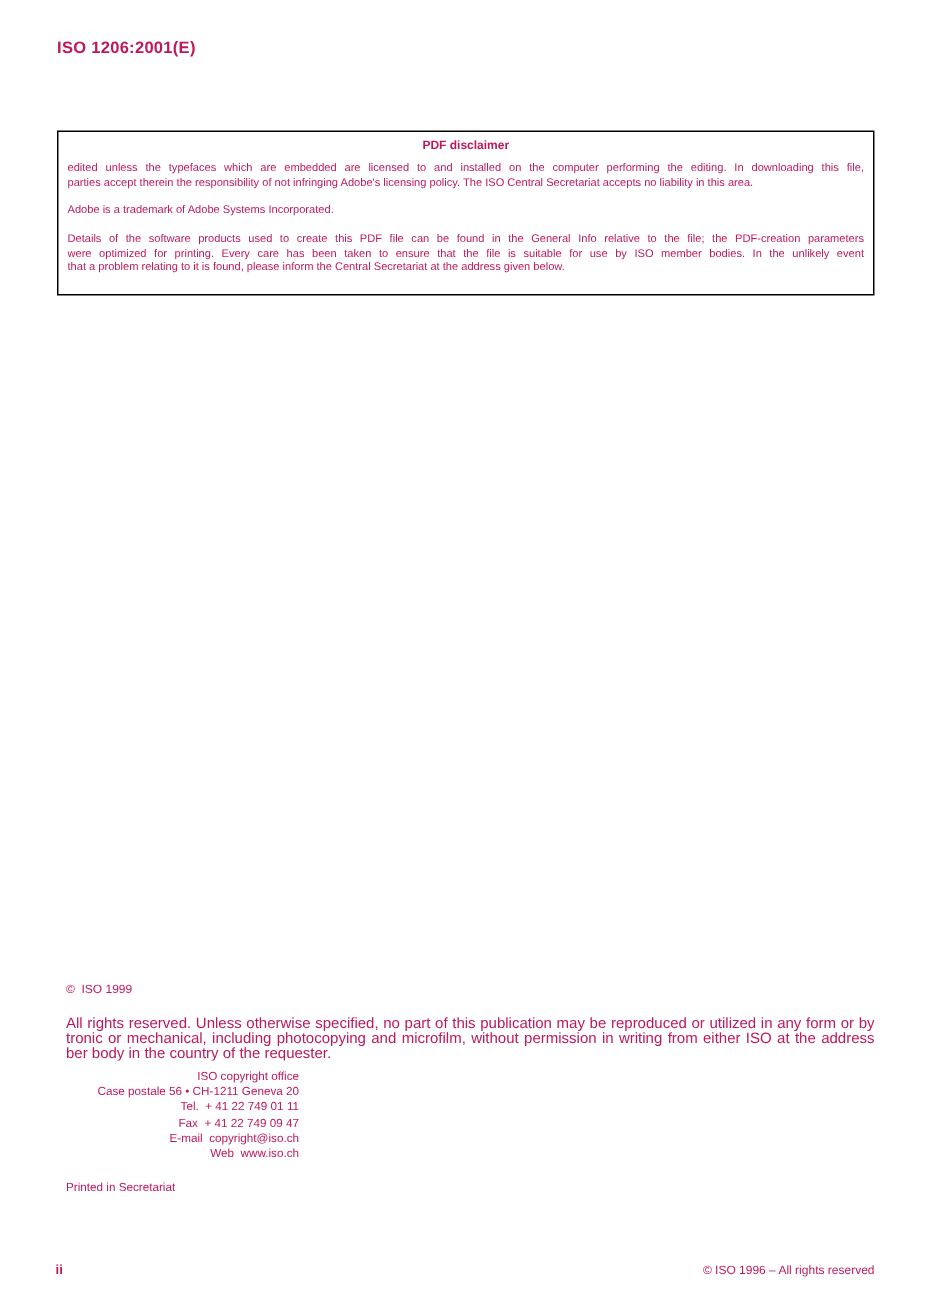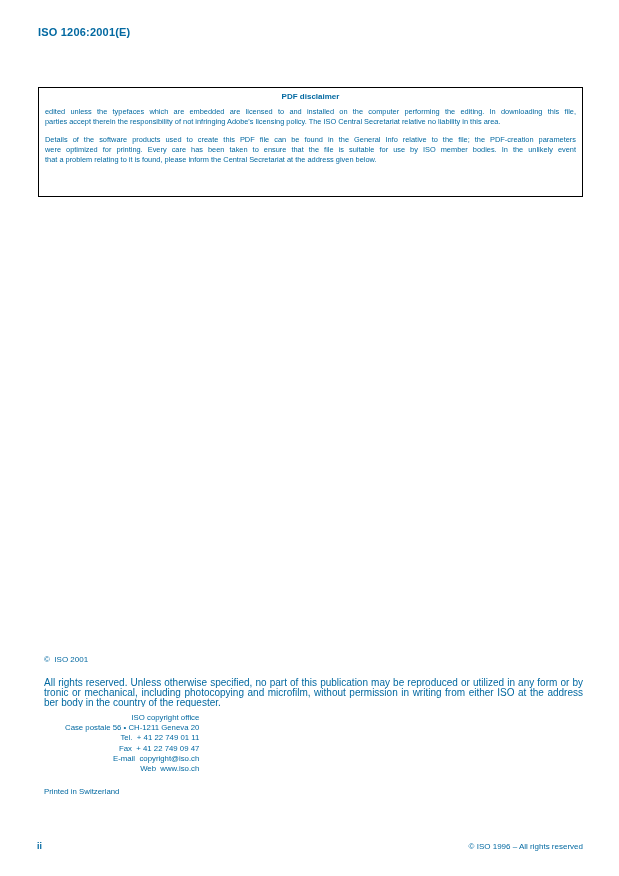--- a/index.html
+++ b/index.html
@@ -2,21 +2,21 @@
 <html><head>
 <meta charset="utf-8">
 <style>
   html, body { margin: 0; padding: 0; background: #ffffff; }
   .page {
     position: relative;
     width: 619px;
     height: 876px;
     background: #ffffff;
     font-family: "Liberation Sans", sans-serif;
-    color: #0369a1;
+    color: #be185d;
     overflow: hidden;
   }
   .doc-header {
     position: absolute;
     left: 38px;
     top: 26px;
     font-size: 11px;
     font-weight: bold;
     letter-spacing: 0.2px;
   }
@@ -90,48 +90,51 @@
 
 <div class="page">
 
   <div class="doc-header">ISO 1206:2001(E)</div>
 
   <div class="disclaimer-box">
     <div class="box-title">PDF disclaimer</div>
 
     <div class="para">
       <div class="jline">edited unless the typefaces which are embedded are licensed to and installed on the computer performing the editing. In downloading this file,</div>
-      <div class="lline">parties accept therein the responsibility of not infringing Adobe's licensing policy. The ISO Central Secretariat relative no liability in this area.</div>
+      <div class="lline">parties accept therein the responsibility of not infringing Adobe's licensing policy. The ISO Central Secretariat accepts no liability in this area.</div>
     </div>
 
+    <div class="para">
+      <div class="lline">Adobe is a trademark of Adobe Systems Incorporated.</div>
+    </div>
 
     <div class="para">
       <div class="jline">Details of the software products used to create this PDF file can be found in the General Info relative to the file; the PDF-creation parameters</div>
       <div class="jline">were optimized for printing. Every care has been taken to ensure that the file is suitable for use by ISO member bodies. In the unlikely event</div>
       <div class="lline">that a problem relating to it is found, please inform the Central Secretariat at the address given below.</div>
     </div>
   </div>
 
-  <div class="copyright-notice">©  ISO 2001</div>
+  <div class="copyright-notice">©  ISO 1999</div>
 
   <div class="rights-para">
     <div class="jline">All rights reserved. Unless otherwise specified, no part of this publication may be reproduced or utilized in any form or by any means, elec-</div>
     <div class="jline">tronic or mechanical, including photocopying and microfilm, without permission in writing from either ISO at the address below or ISO's mem-</div>
     <div class="lline">ber body in the country of the requester.</div>
   </div>
 
   <div class="address-block">
     <div class="address-line">ISO copyright office</div>
     <div class="address-line">Case postale 56 • CH-1211 Geneva 20</div>
     <div class="address-line">Tel.  + 41 22 749 01 11</div>
     <div class="address-line">Fax  + 41 22 749 09 47</div>
     <div class="address-line">E-mail  copyright@iso.ch</div>
     <div class="address-line">Web  www.iso.ch</div>
   </div>
 
-  <div class="printed-note">Printed in Switzerland</div>
+  <div class="printed-note">Printed in Secretariat</div>
 
   <div class="page-footer">
     <span class="footer-page-num">ii</span>
     <span class="footer-copyright">© ISO 1996 – All rights reserved</span>
   </div>
 
 </div>
 
 </body></html>

